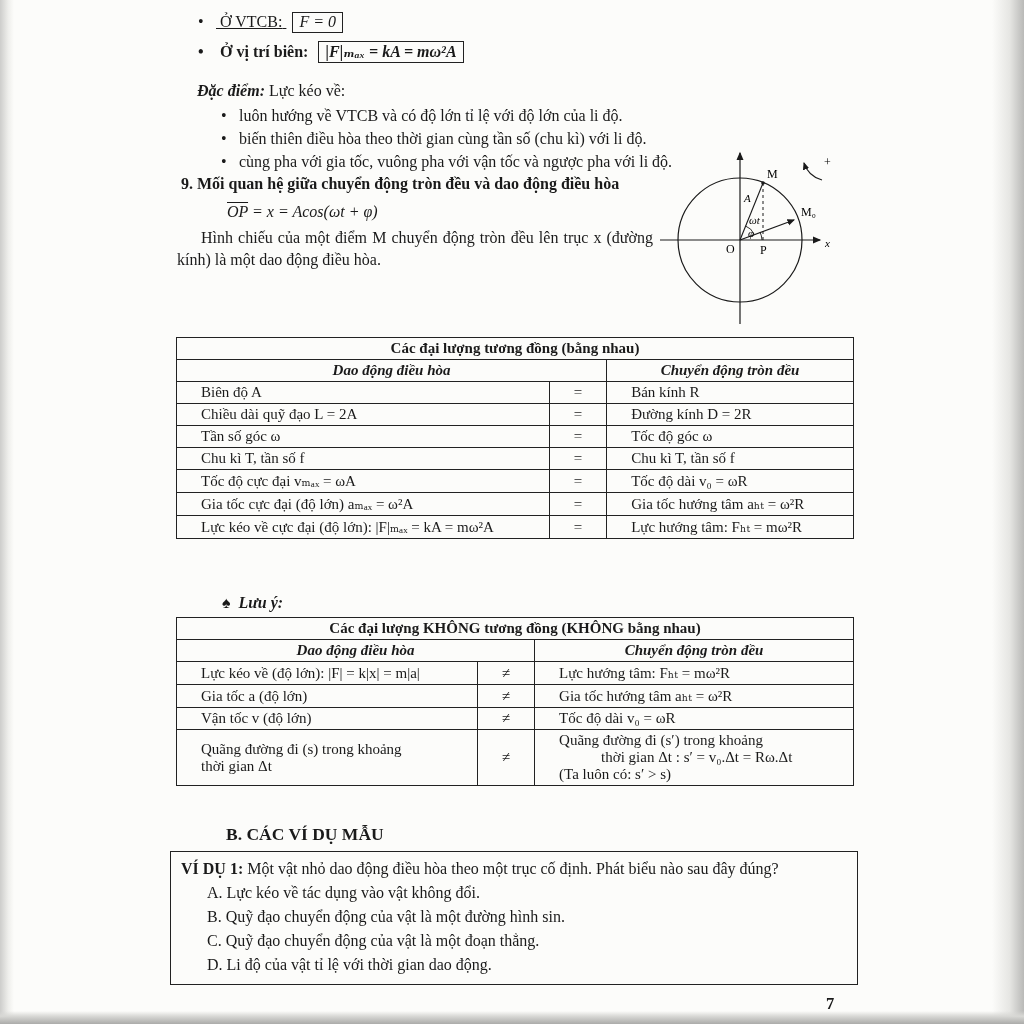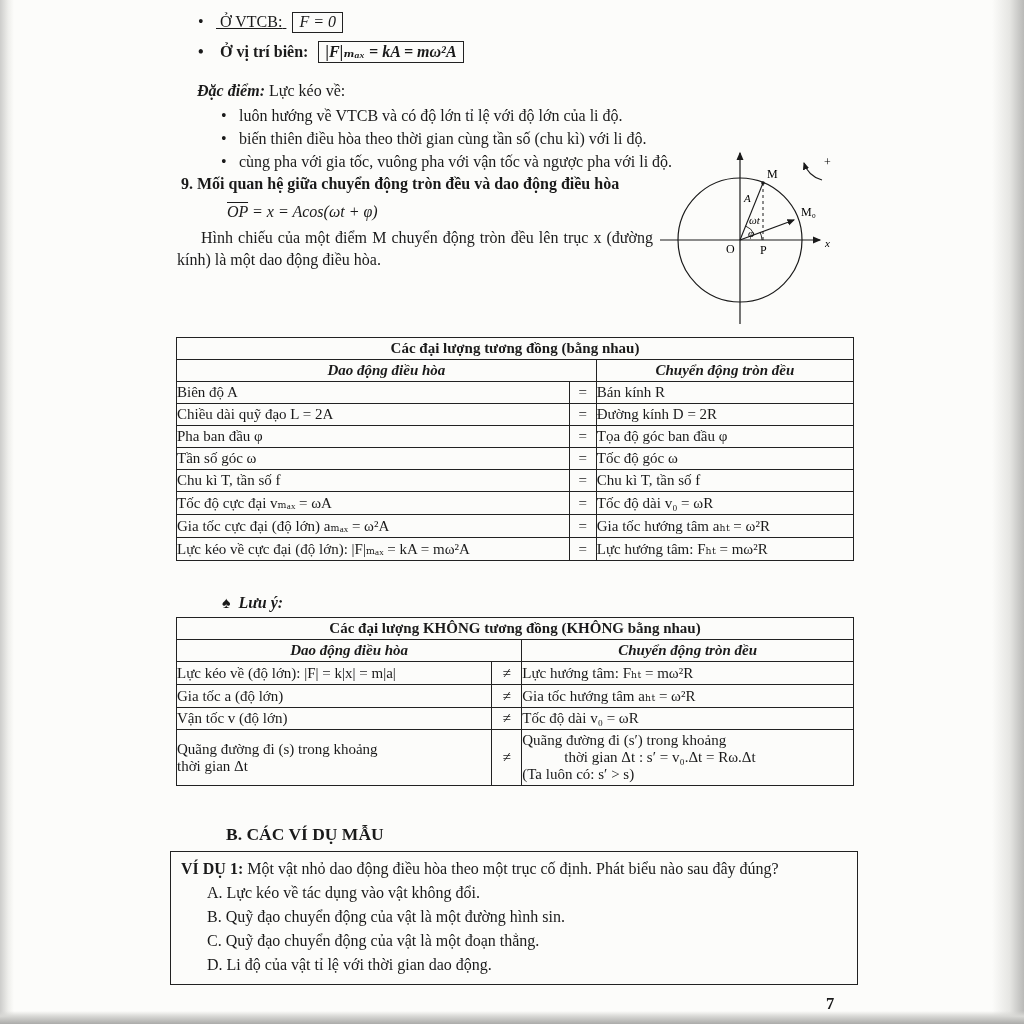--- a/index.html
+++ b/index.html
@@ -15,21 +15,21 @@
   .ovl { text-decoration:overline; font-style:italic; }
   .fbox { display:inline-block; border:1px solid #222; padding:0 6px 1px 6px; margin-left:6px; }
   .bold { font-weight:bold; }
   .bi { font-weight:bold; font-style:italic; }
   .bullet-dot { display:inline-block; width:18px; }
 
   .sub-bullets div { line-height:23px; }
   .para { width:476px; line-height:22px; text-indent:24px; text-align:justify; }
 
   table.tbl { position:absolute; border-collapse:collapse; border:1.5px solid #222; }
-  table.tbl td { border:1px solid #222; font-size:15px; padding:2px 0; vertical-align:middle; }
+  table.tbl td { border:1px solid #222; font-size:15px; padding:2px 24px; vertical-align:middle; }
   td.ttl { text-align:center; font-weight:bold; padding:3px 8px; }
   td.hdr { text-align:center; font-weight:bold; font-style:italic; padding:2px 8px; }
   td.eqc { text-align:center; padding:2px 2px; }
   .prewrap { white-space:pre-line; }
   .rline2 { padding-left:42px; }
 
   .t1 { left:176px; top:337px; width:678px; }
   .t1 col.c1 { width:58%; } .t1 col.c2 { width:4%; } .t1 col.c3 { width:38%; }
   .t2 { left:176px; top:617px; width:678px; }
   .t2 col.c1 { width:46.5%; } .t2 col.c2 { width:4.5%; } .t2 col.c3 { width:49%; }
@@ -127,25 +127,20 @@
       <td>Biên độ A</td>
       <td class="eqc">=</td>
       <td>Bán kính R</td>
     </tr>
     <tr>
       <td>Chiều dài quỹ đạo L = 2A</td>
       <td class="eqc">=</td>
       <td>Đường kính D = 2R</td>
     </tr>
     <tr>
-      <td>Pha ban đầu φ</td>
-      <td class="eqc">=</td>
-      <td>Tọa độ góc ban đầu φ</td>
-    </tr>
-    <tr>
       <td>Tần số góc ω</td>
       <td class="eqc">=</td>
       <td>Tốc độ góc ω</td>
     </tr>
     <tr>
       <td>Chu kì T, tần số f</td>
       <td class="eqc">=</td>
       <td>Chu kì T, tần số f</td>
     </tr>
     <tr>

